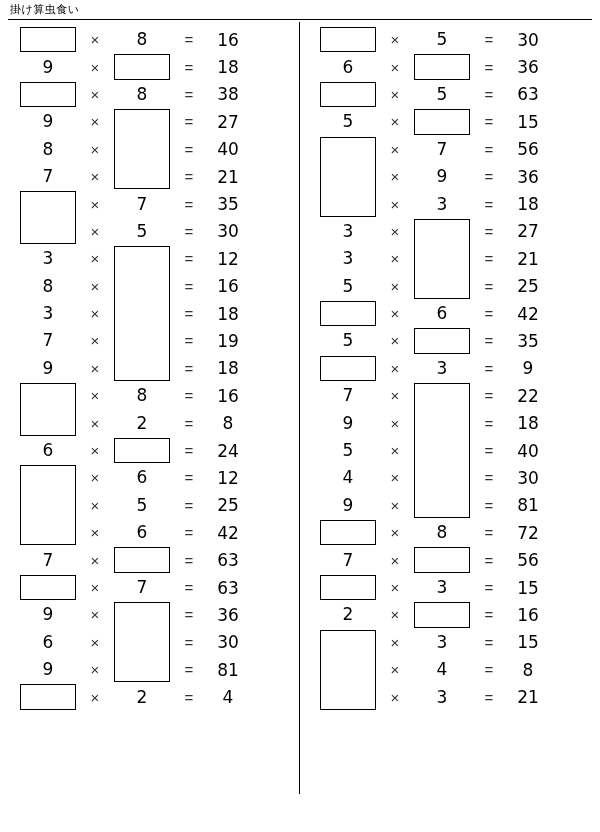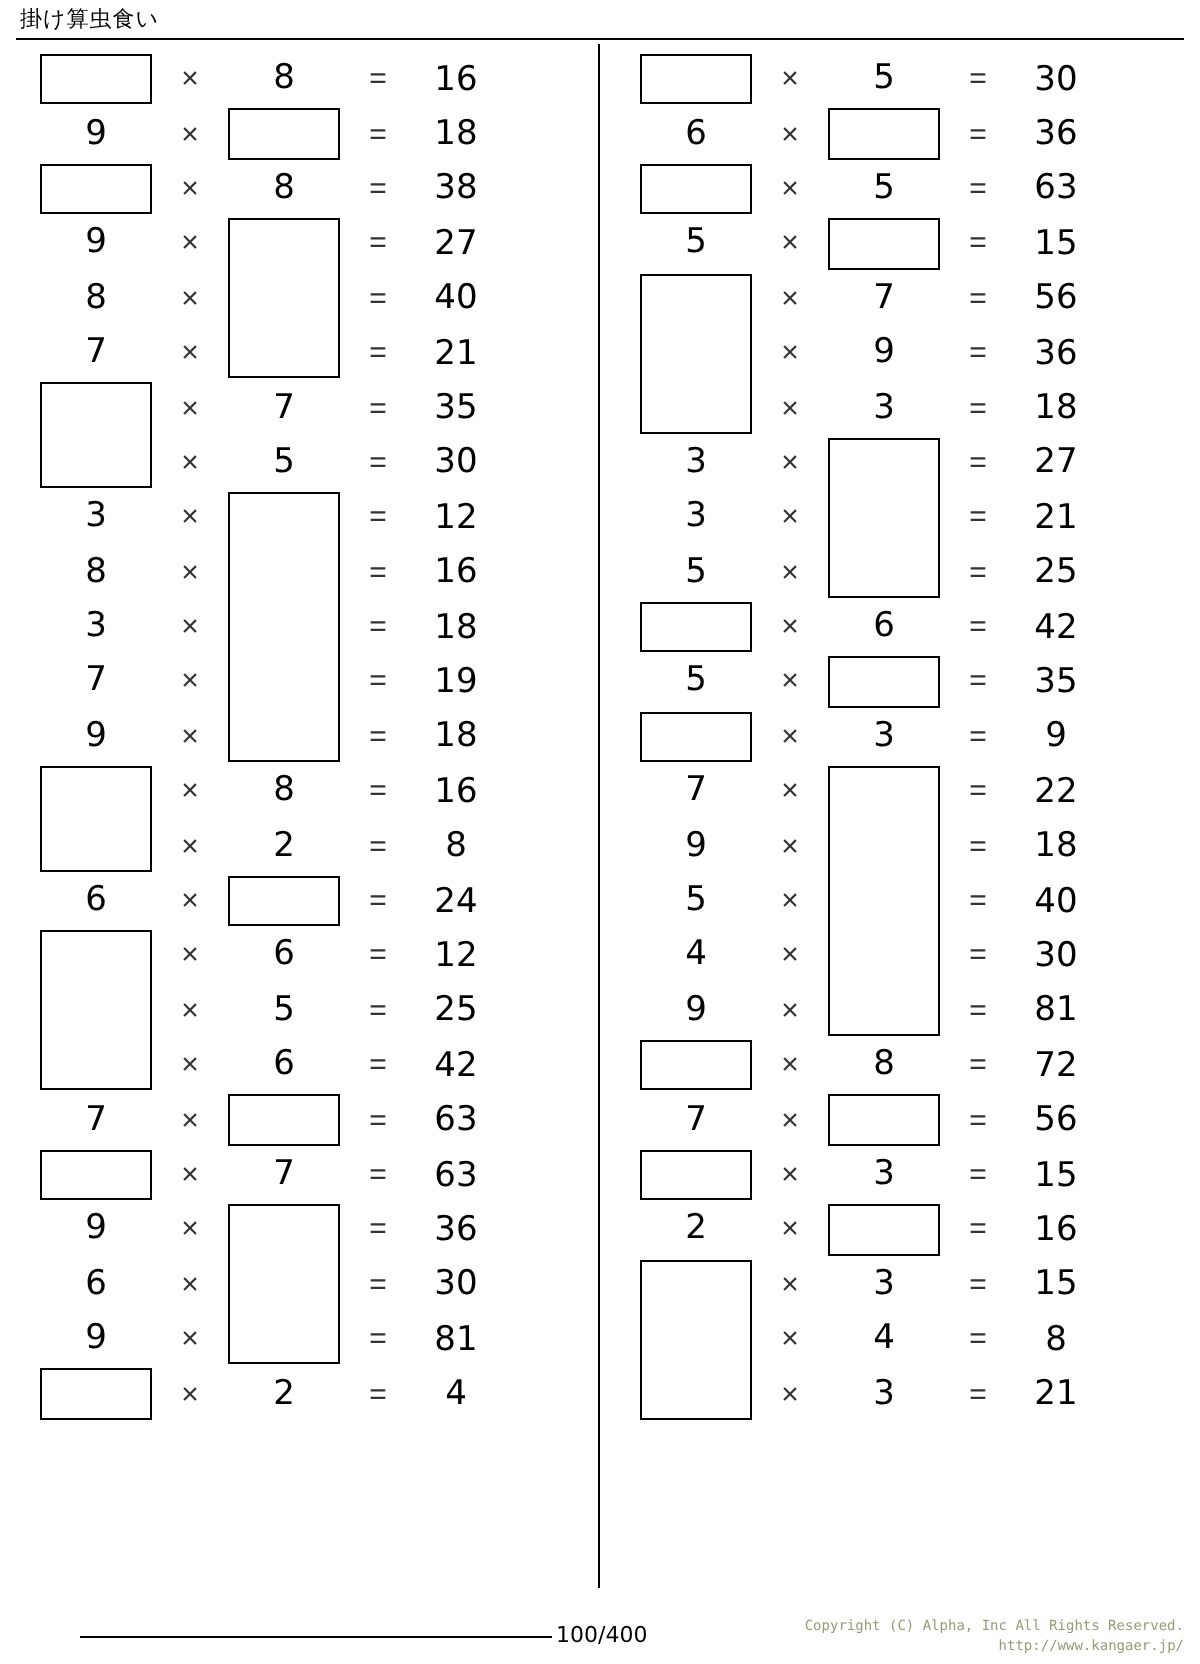--- a/index.html
+++ b/index.html
@@ -875,22 +875,14 @@
                 <span class="num">3</span>
               </div>
             </div>
             <div class="cell eq">=</div>
             <div class="cell result">21</div>
           </div>
         </div>
     </div>
   </div>
 
-  <div class="footer">
-    <div class="footer-rule"></div>
-    <div class="page-num">100/400</div>
-    <div class="copyright">
-      <div>Copyright (C) Alpha, Inc All Rights Reserved.</div>
-      <div>http://www.kangaer.jp/</div>
-    </div>
-  </div>
 
 </div>
 
 </body></html>

